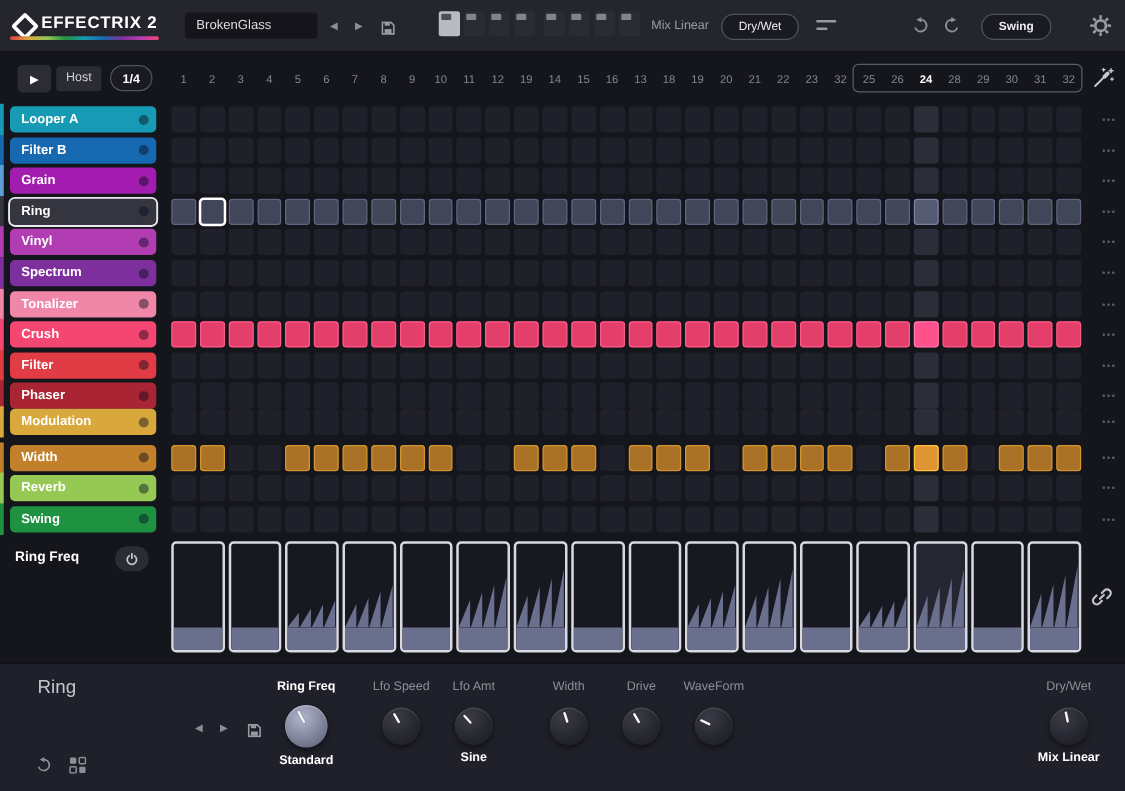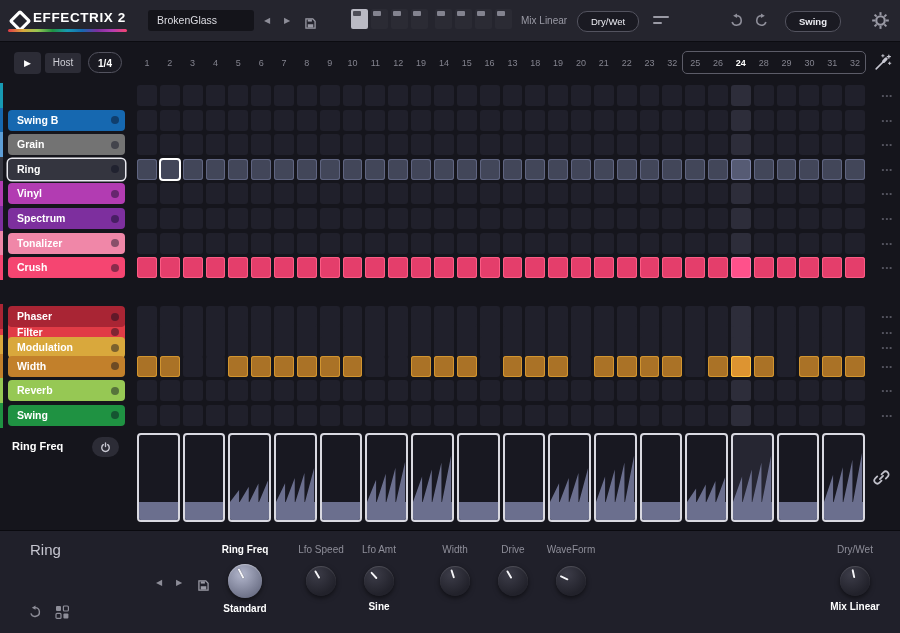--- a/index.html
+++ b/index.html
@@ -236,20 +236,21 @@
       <line x1="13.5" y1="10.5" x2="16.5" y2="7.5" stroke-width="4"></line>
       <path d="M20 2.5 v4 M18 4.5 h4" stroke-width="1.5"></path>
       <path d="M21 11.5 v3 M19.5 13 h3" stroke-width="1.2"></path>
       <path d="M12.5 2 v3 M11 3.5 h3" stroke-width="1.2"></path>
     </svg>
   </span>
 
   <div class="track-rows">
       <div class="track-row" style="top: 0px;">
         <div class="edge" style="background: rgb(23, 154, 179);"></div>
+        <div class="pill" style="background: rgb(23, 154, 179);"><span>Looper A</span><span class="dot"></span></div>
         <div class="cells">
           <div class="cell"></div>
           <div class="cell"></div>
           <div class="cell"></div>
           <div class="cell"></div>
           <div class="cell"></div>
           <div class="cell"></div>
           <div class="cell"></div>
           <div class="cell"></div>
           <div class="cell"></div>
@@ -274,21 +275,21 @@
           <div class="cell"></div>
           <div class="cell"></div>
           <div class="cell"></div>
           <div class="cell"></div>
           <div class="cell"></div>
         </div>
         <div class="rowmenu">•••</div>
       </div>
       <div class="track-row" style="top: 24.6px;">
         <div class="edge" style="background: rgb(22, 104, 176);"></div>
-        <div class="pill" style="background: rgb(22, 104, 176);"><span>Swing B</span><span class="dot"></span></div>
+        <div class="pill" style="background: rgb(22, 104, 176);"><span>Filter B</span><span class="dot"></span></div>
         <div class="cells">
           <div class="cell"></div>
           <div class="cell"></div>
           <div class="cell"></div>
           <div class="cell"></div>
           <div class="cell"></div>
           <div class="cell"></div>
           <div class="cell"></div>
           <div class="cell"></div>
           <div class="cell"></div>
@@ -313,21 +314,21 @@
           <div class="cell"></div>
           <div class="cell"></div>
           <div class="cell"></div>
           <div class="cell"></div>
           <div class="cell"></div>
         </div>
         <div class="rowmenu">•••</div>
       </div>
       <div class="track-row" style="top: 49.2px;">
         <div class="edge" style="background: rgb(94, 158, 214);"></div>
-        <div class="pill" style="background: #737373;"><span>Grain</span><span class="dot"></span></div>
+        <div class="pill" style="background: #a21caf;"><span>Grain</span><span class="dot"></span></div>
         <div class="cells">
           <div class="cell"></div>
           <div class="cell"></div>
           <div class="cell"></div>
           <div class="cell"></div>
           <div class="cell"></div>
           <div class="cell"></div>
           <div class="cell"></div>
           <div class="cell"></div>
           <div class="cell"></div>
@@ -545,21 +546,21 @@
           <div class="cell on" style="background: rgb(228, 62, 107); box-shadow: rgb(251, 92, 133) 0px 0px 0px 1px inset;"></div>
           <div class="cell on ph" style="background: rgb(228, 62, 107); box-shadow: rgb(251, 92, 133) 0px 0px 0px 1px inset;"></div>
           <div class="cell on" style="background: rgb(228, 62, 107); box-shadow: rgb(251, 92, 133) 0px 0px 0px 1px inset;"></div>
           <div class="cell on" style="background: rgb(228, 62, 107); box-shadow: rgb(251, 92, 133) 0px 0px 0px 1px inset;"></div>
           <div class="cell on" style="background: rgb(228, 62, 107); box-shadow: rgb(251, 92, 133) 0px 0px 0px 1px inset;"></div>
           <div class="cell on" style="background: rgb(228, 62, 107); box-shadow: rgb(251, 92, 133) 0px 0px 0px 1px inset;"></div>
           <div class="cell on" style="background: rgb(228, 62, 107); box-shadow: rgb(251, 92, 133) 0px 0px 0px 1px inset;"></div>
         </div>
         <div class="rowmenu">•••</div>
       </div>
-      <div class="track-row" style="top: 196.8px; margin-top: 40px;">
+      <div class="track-row" style="top: 196.8px;">
         <div class="edge" style="background: rgb(225, 59, 70);"></div>
         <div class="pill" style="background: rgb(225, 59, 70);"><span>Filter</span><span class="dot"></span></div>
         <div class="cells">
           <div class="cell"></div>
           <div class="cell"></div>
           <div class="cell"></div>
           <div class="cell"></div>
           <div class="cell"></div>
           <div class="cell"></div>
           <div class="cell"></div>
@@ -623,21 +624,21 @@
           <div class="cell"></div>
           <div class="cell ph"></div>
           <div class="cell"></div>
           <div class="cell"></div>
           <div class="cell"></div>
           <div class="cell"></div>
           <div class="cell"></div>
         </div>
         <div class="rowmenu">•••</div>
       </div>
-      <div class="track-row" style="top: 252px;">
+      <div class="track-row" style="top: 242px;">
         <div class="edge" style="background: rgb(217, 168, 60);"></div>
         <div class="pill" style="background: rgb(217, 168, 60);"><span>Modulation</span><span class="dot"></span></div>
         <div class="cells">
           <div class="cell"></div>
           <div class="cell"></div>
           <div class="cell"></div>
           <div class="cell"></div>
           <div class="cell"></div>
           <div class="cell"></div>
           <div class="cell"></div>

